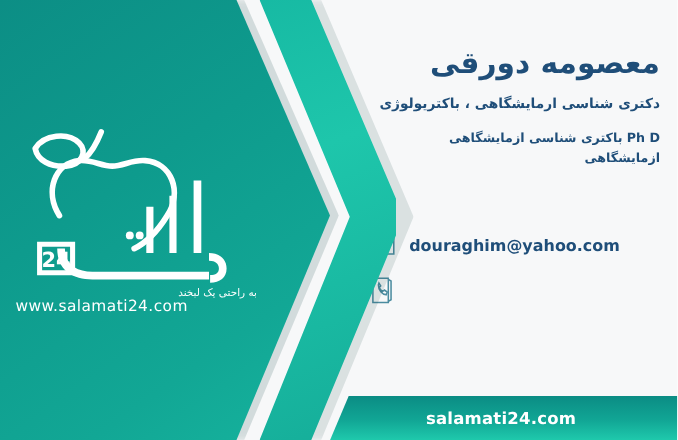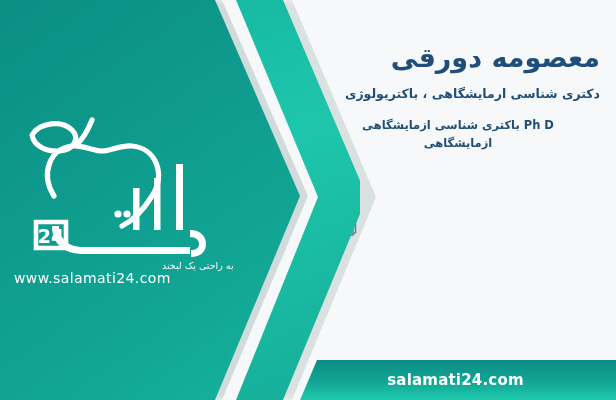--- a/index.html
+++ b/index.html
@@ -108,21 +108,20 @@
     margin: 0;
     padding-top: 13px;
     font-size: 12.5px;
     font-weight: bold;
     color: #1f4e79;
     line-height: 1.3;
   }
 
   .degree-block {
     padding-top: 15px;
-    text-align: center;
   }
   .degree-line {
     margin: 0;
     font-size: 11.5px;
     font-weight: bold;
     color: #1f4e79;
     line-height: 1.55;
   }
 
   
@@ -236,20 +235,29 @@
     <p class="specialty">دکتری شناسی ارمایشگاهی ، باکتریولوژی</p>
 
     <div class="degree-block">
       <p class="degree-line">Ph D باکتری شناسی ازمایشگاهی</p>
       <p class="degree-line">ازمایشگاهی</p>
     </div>
   </div>
 
   <div class="contacts">
 
+    <div class="contact-row">
+      <span class="contact-text">douraghim@yahoo.com</span>
+      <span class="contact-icon">
+        <svg width="26" height="20" viewBox="0 0 26 20" fill="none" stroke="#4b8ca0" stroke-width="1.4">
+          <path d="M2 3 h22 v14 h-22 z"></path>
+          <path d="M2 3 l11 9 l11 -9"></path>
+        </svg>
+      </span>
+    </div>
 
     <div class="contact-row">
       <span class="contact-text"></span>
       <span class="contact-icon">
         <svg width="22" height="26" viewBox="0 0 22 26" fill="none" stroke="#4b8ca0" stroke-width="1.4">
           <path d="M3 2 h14 v22 h-14 z"></path>
           <path d="M17 3 l2.5 1.5 v17 l-2.5 1.5"></path>
           <path d="M8 8 c0 5 3.5 8.5 7 9 l1 -2.5 -2.5 -1.8 -1.6 1.2 c-1.5 -1 -2.6 -2.3 -3.1 -3.6 l1.3 -1.4 -1.6 -2.6 z"></path>
         </svg>
       </span>

